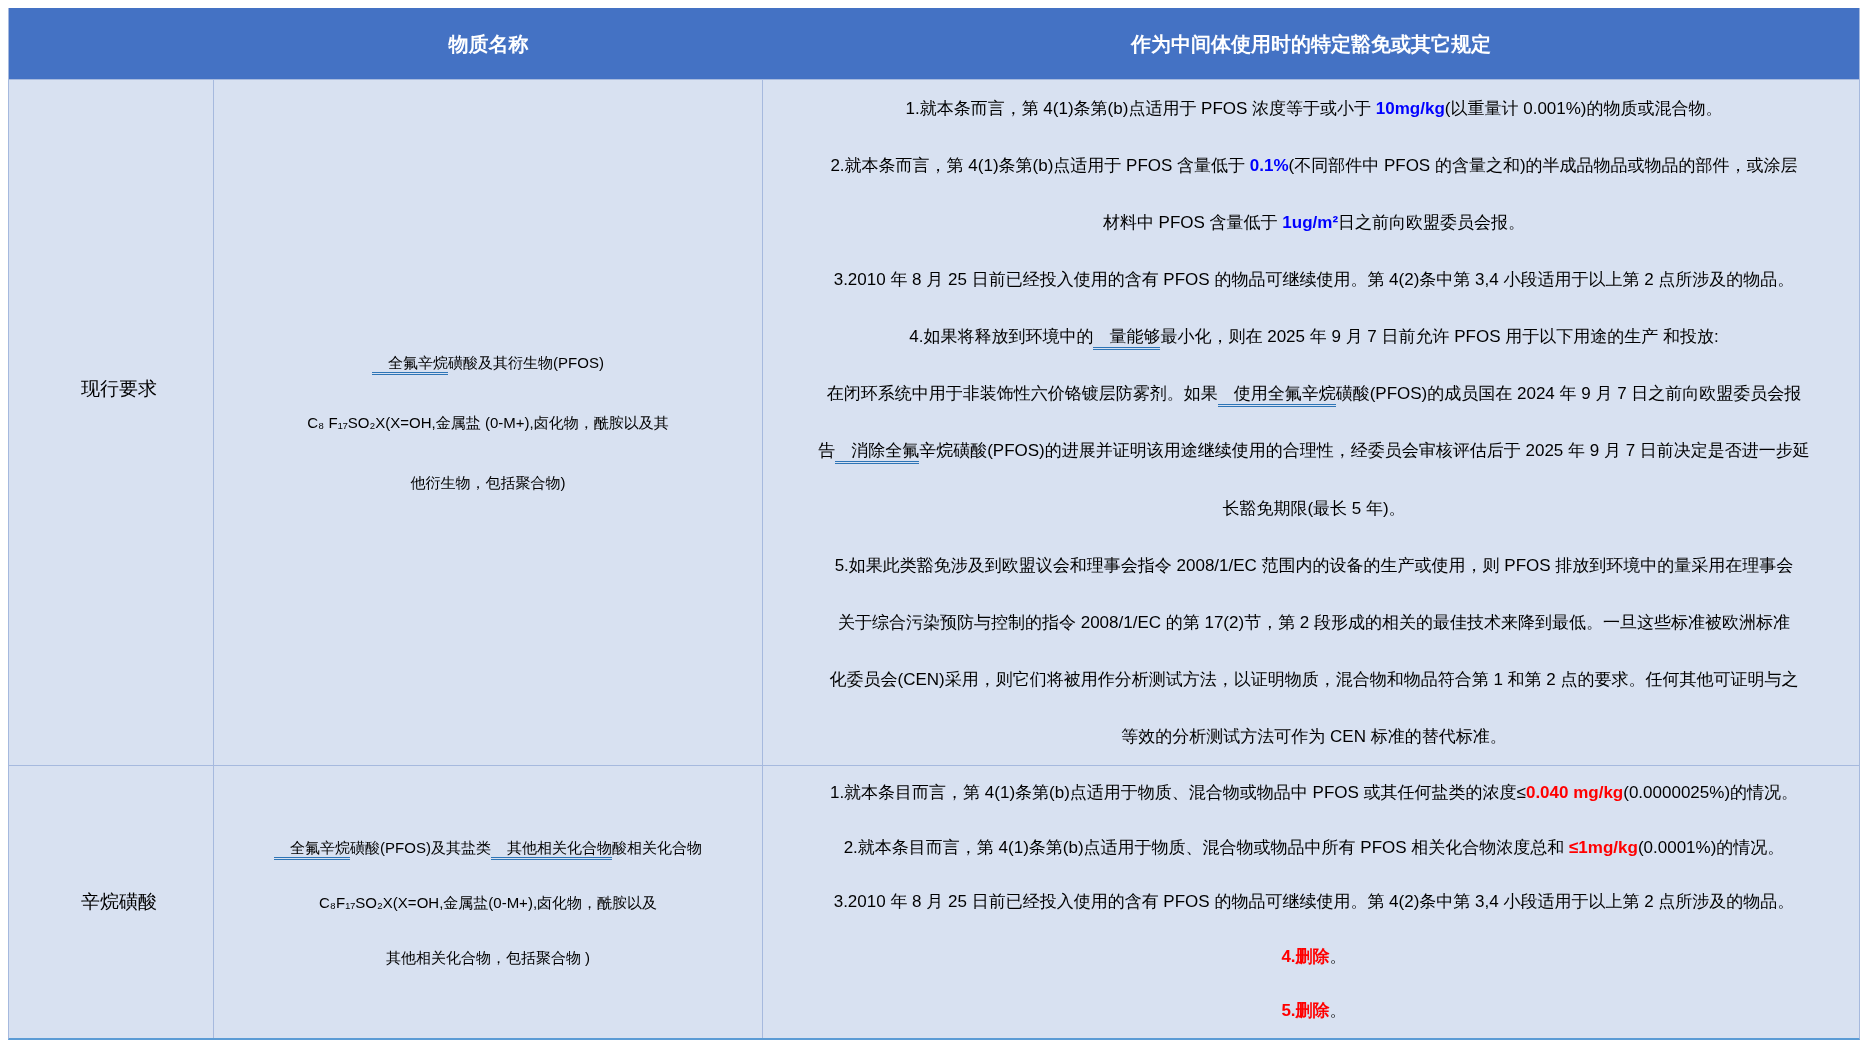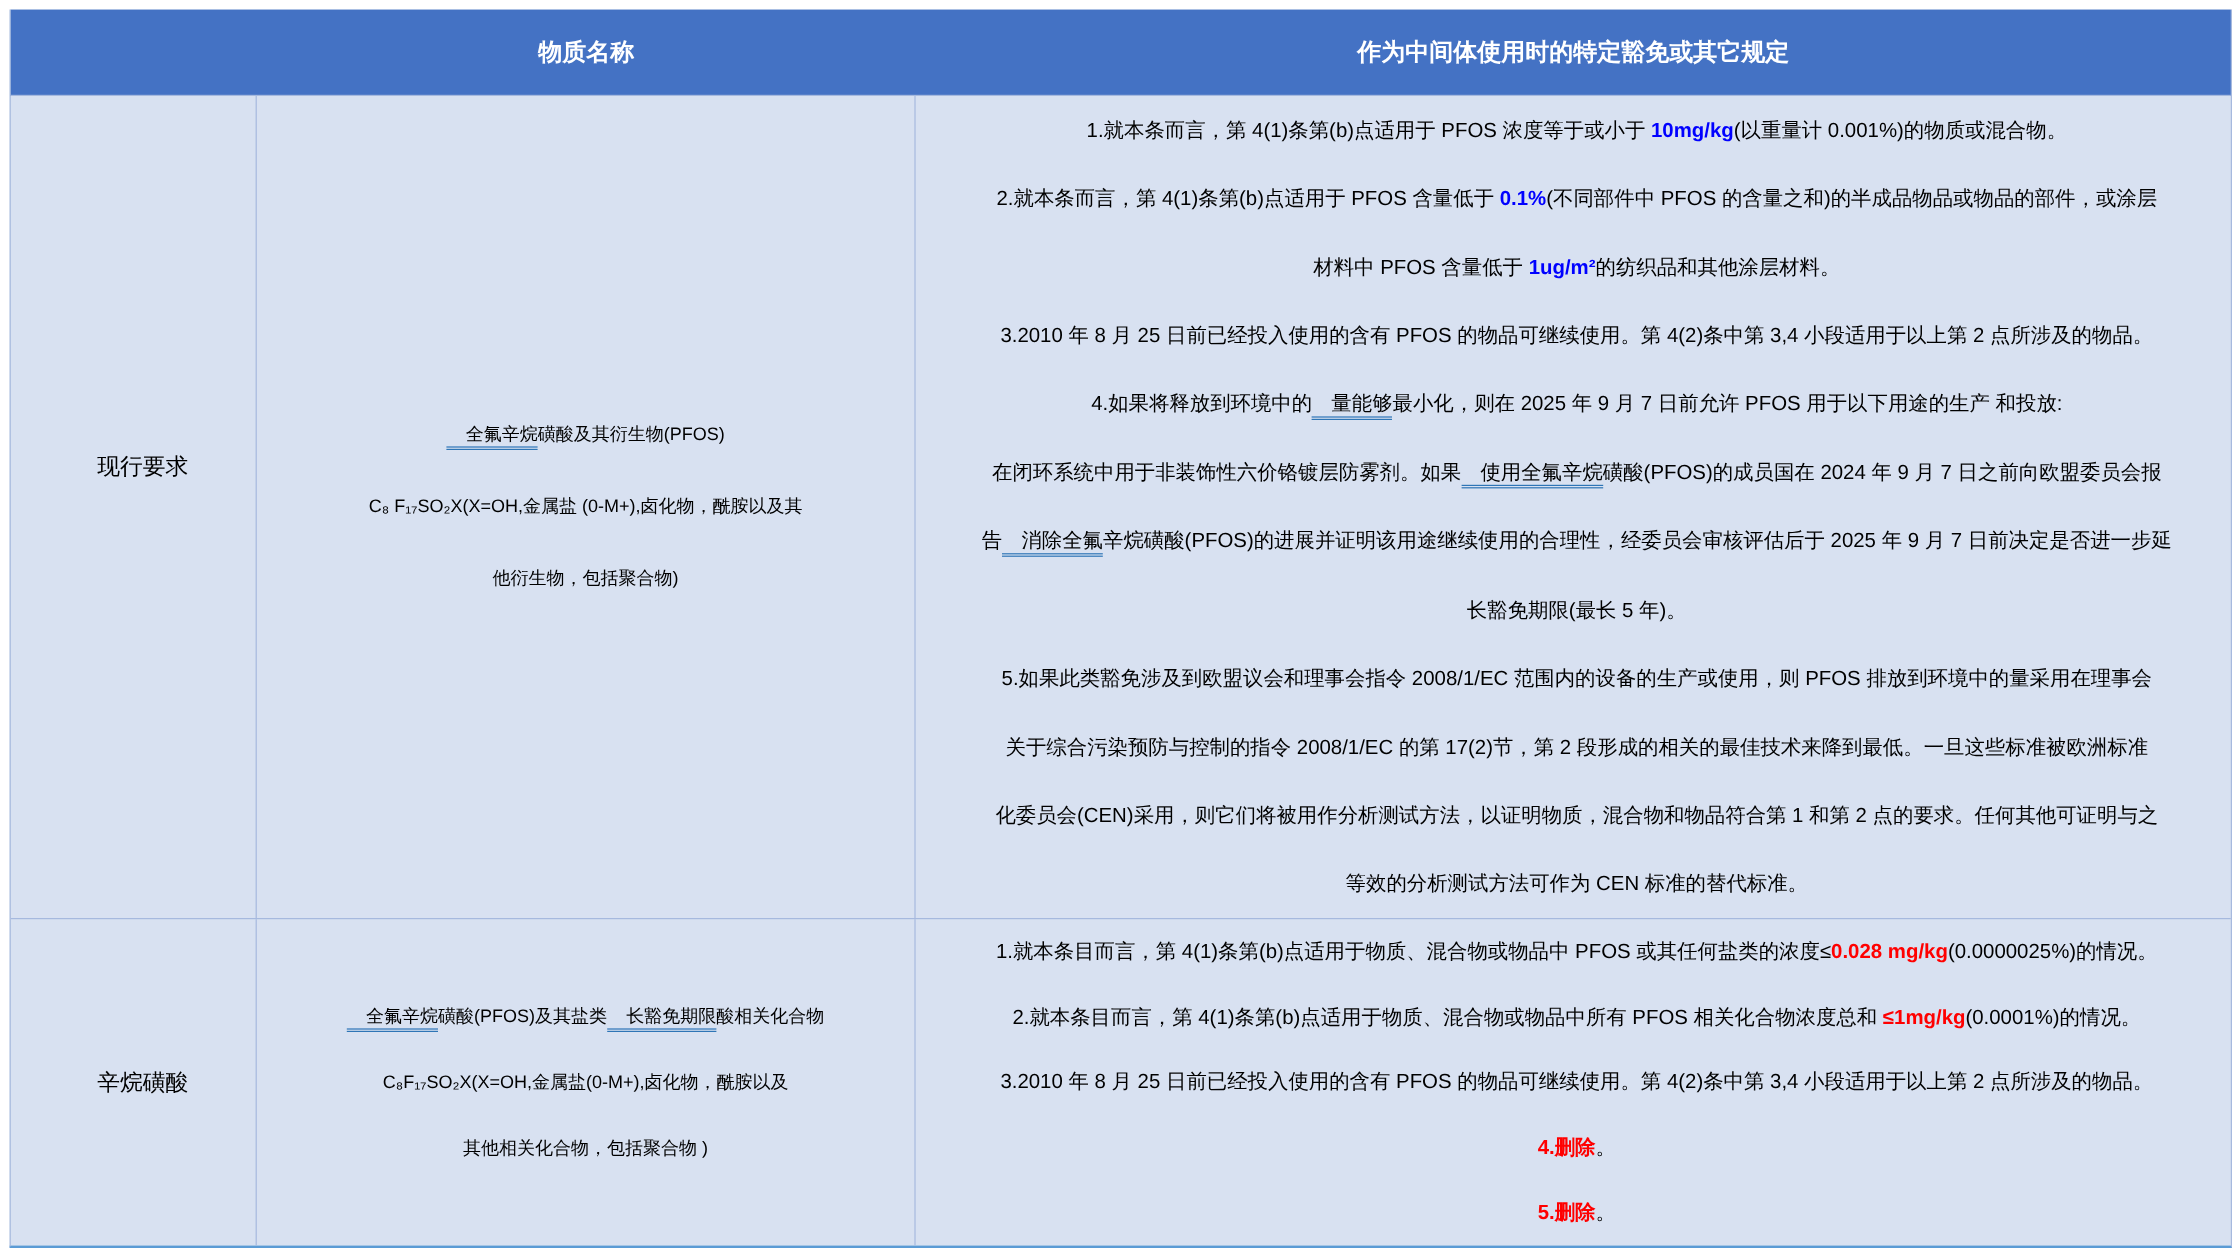--- a/index.html
+++ b/index.html
@@ -97,44 +97,44 @@
         <div class="row-label">现行要求</div>
       </div>
       <div class="cell c2">
         <div class="sline"><span class="seg-gram">全氟辛烷</span><span>磺酸及其衍生物(PFOS)</span></div>
         <div class="sline"><span>C₈ F₁₇SO₂X(X=OH,金属盐 (0-M+),卤化物，酰胺以及其</span></div>
         <div class="sline"><span>他衍生物，包括聚合物)</span></div>
       </div>
       <div class="cell c3">
         <div class="xline"><span>1.就本条而言，第 4(1)条第(b)点适用于 PFOS 浓度等于或小于 </span><span class="seg-blue">10mg/kg</span><span>(以重量计 0.001%)的物质或混合物。</span></div>
         <div class="xline"><span>2.就本条而言，第 4(1)条第(b)点适用于 PFOS 含量低于 </span><span class="seg-blue">0.1%</span><span>(不同部件中 PFOS 的含量之和)的半成品物品或物品的部件，或涂层</span></div>
-        <div class="xline"><span>材料中 PFOS 含量低于 </span><span class="seg-blue">1ug/m²</span><span>的纺织品和其他涂层材料。</span></div>
+        <div class="xline"><span>材料中 PFOS 含量低于 </span><span class="seg-blue">1ug/m²</span><span>日之前向欧盟委员会报。</span></div>
         <div class="xline"><span>3.2010 年 8 月 25 日前已经投入使用的含有 PFOS 的物品可继续使用。第 4(2)条中第 3,4 小段适用于以上第 2 点所涉及的物品。</span></div>
         <div class="xline"><span>4.如果将释放到环境中的</span><span class="seg-gram">量能够</span><span>最小化，则在 2025 年 9 月 7 日前允许 PFOS 用于以下用途的生产 和投放:</span></div>
         <div class="xline"><span>在闭环系统中用于非装饰性六价铬镀层防雾剂。如果</span><span class="seg-gram">使用全氟辛烷</span><span>磺酸(PFOS)的成员国在 2024 年 9 月 7 日之前向欧盟委员会报</span></div>
         <div class="xline"><span>告</span><span class="seg-gram">消除全氟</span><span>辛烷磺酸(PFOS)的进展并证明该用途继续使用的合理性，经委员会审核评估后于 2025 年 9 月 7 日前决定是否进一步延</span></div>
         <div class="xline"><span>长豁免期限(最长 5 年)。</span></div>
         <div class="xline"><span>5.如果此类豁免涉及到欧盟议会和理事会指令 2008/1/EC 范围内的设备的生产或使用，则 PFOS 排放到环境中的量采用在理事会</span></div>
         <div class="xline"><span>关于综合污染预防与控制的指令 2008/1/EC 的第 17(2)节，第 2 段形成的相关的最佳技术来降到最低。一旦这些标准被欧洲标准</span></div>
         <div class="xline"><span>化委员会(CEN)采用，则它们将被用作分析测试方法，以证明物质，混合物和物品符合第 1 和第 2 点的要求。任何其他可证明与之</span></div>
         <div class="xline"><span>等效的分析测试方法可作为 CEN 标准的替代标准。</span></div>
       </div>
     </div>
 
     <div class="row row-2">
       <div class="cell c1">
         <div class="row-label">辛烷磺酸</div>
       </div>
       <div class="cell c2">
-        <div class="sline"><span class="seg-gram">全氟辛烷</span><span>磺酸(PFOS)及其盐类</span><span class="seg-gram">长豁免期限</span><span>酸相关化合物</span></div>
+        <div class="sline"><span class="seg-gram">全氟辛烷</span><span>磺酸(PFOS)及其盐类</span><span class="seg-gram">其他相关化合物</span><span>酸相关化合物</span></div>
         <div class="sline"><span>C₈F₁₇SO₂X(X=OH,金属盐(0-M+),卤化物，酰胺以及</span></div>
         <div class="sline"><span>其他相关化合物，包括聚合物 )</span></div>
       </div>
       <div class="cell c3">
-        <div class="xline"><span>1.就本条目而言，第 4(1)条第(b)点适用于物质、混合物或物品中 PFOS 或其任何盐类的浓度≤</span><span class="seg-red">0.028 mg/kg</span><span>(0.0000025%)的情况。</span></div>
+        <div class="xline"><span>1.就本条目而言，第 4(1)条第(b)点适用于物质、混合物或物品中 PFOS 或其任何盐类的浓度≤</span><span class="seg-red">0.040 mg/kg</span><span>(0.0000025%)的情况。</span></div>
         <div class="xline"><span>2.就本条目而言，第 4(1)条第(b)点适用于物质、混合物或物品中所有 PFOS 相关化合物浓度总和 </span><span class="seg-red">≤1mg/kg</span><span>(0.0001%)的情况。</span></div>
         <div class="xline"><span>3.2010 年 8 月 25 日前已经投入使用的含有 PFOS 的物品可继续使用。第 4(2)条中第 3,4 小段适用于以上第 2 点所涉及的物品。</span></div>
         <div class="xline"><span class="seg-red">4.删除</span><span>。</span></div>
         <div class="xline"><span class="seg-red">5.删除</span><span>。</span></div>
       </div>
     </div>
 
   </div>
 </div>
 

